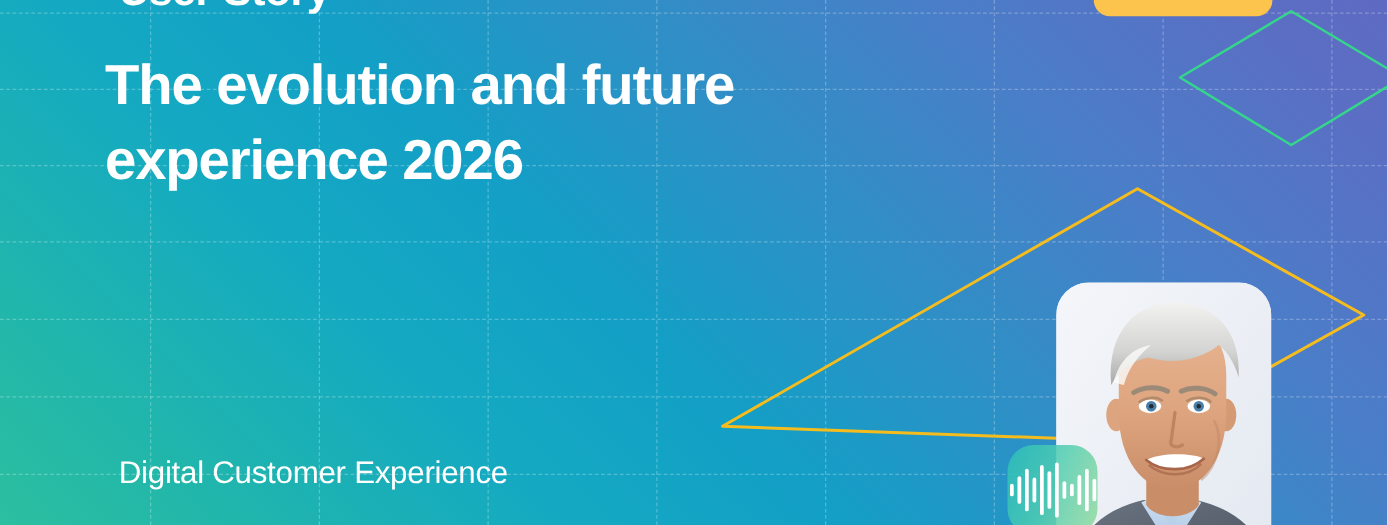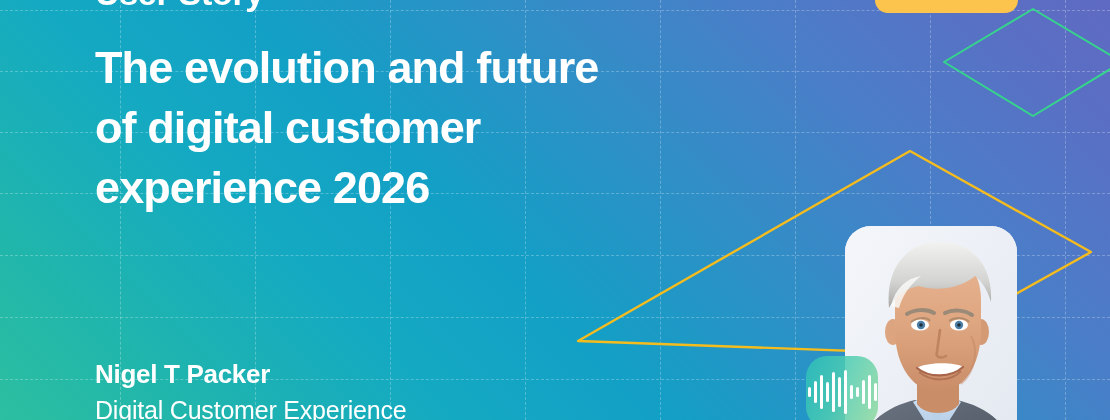--- a/index.html
+++ b/index.html
@@ -73,21 +73,21 @@
     left: 95px;
     top: -26px;
     font-size: 34px;
     font-weight: bold;
     color: #ffffff;
     letter-spacing: -0.3px;
     white-space: nowrap;
   }
   .headline {
     position: absolute;
-    left: 95px;
+    left: 84px;
     top: 38px;
     width: 700px;
     color: #ffffff;
     font-size: 45px;
     font-weight: bold;
     line-height: 60px;
     letter-spacing: -0.9px;
   }
   .headline .ln { display: block; white-space: nowrap; }
 
@@ -176,26 +176,24 @@
     <polygon id="green-diamond" fill="none" stroke="#35d68b" stroke-width="2" stroke-linejoin="round" points="1033,9 1122,62 1033,116 944,62"></polygon>
     <polygon id="gold-diamond" fill="none" stroke="#f5bc1e" stroke-width="2.4" stroke-linejoin="round" points="910,151 1091,252 910,353 578,341"></polygon>
   </svg>
 
   <div class="yellow-pill"></div>
 
   <div class="eyebrow">User Story</div>
 
   <div class="headline">
     <span class="ln">The evolution and future</span>
-    <span class="ln">of digital customer</span>
     <span class="ln">experience 2026</span>
   </div>
 
   <div class="speaker-block">
-    <div class="speaker-name">Nigel T Packer</div>
     <div class="speaker-role">Digital Customer Experience</div>
   </div>
 
   <div class="portrait-frame">
     <svg class="portrait-art" viewBox="0 0 172 240">
       <defs>
         <linearGradient id="bgP" x1="0" y1="0" x2="1" y2="1">
           <stop offset="0%" stop-color="#f4f6fa"></stop>
           <stop offset="100%" stop-color="#e3e8f0"></stop>
         </linearGradient>

